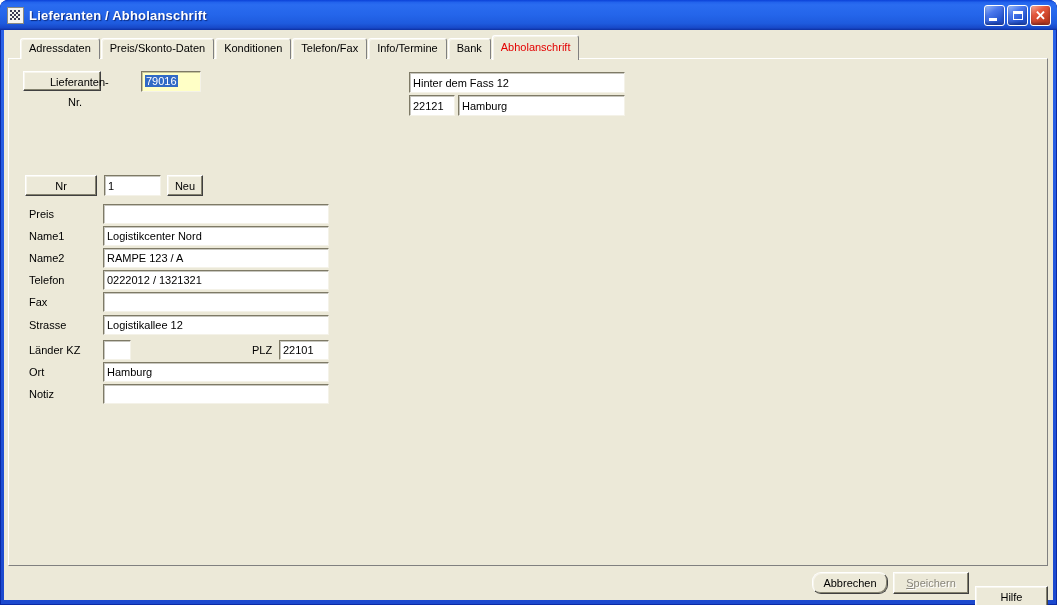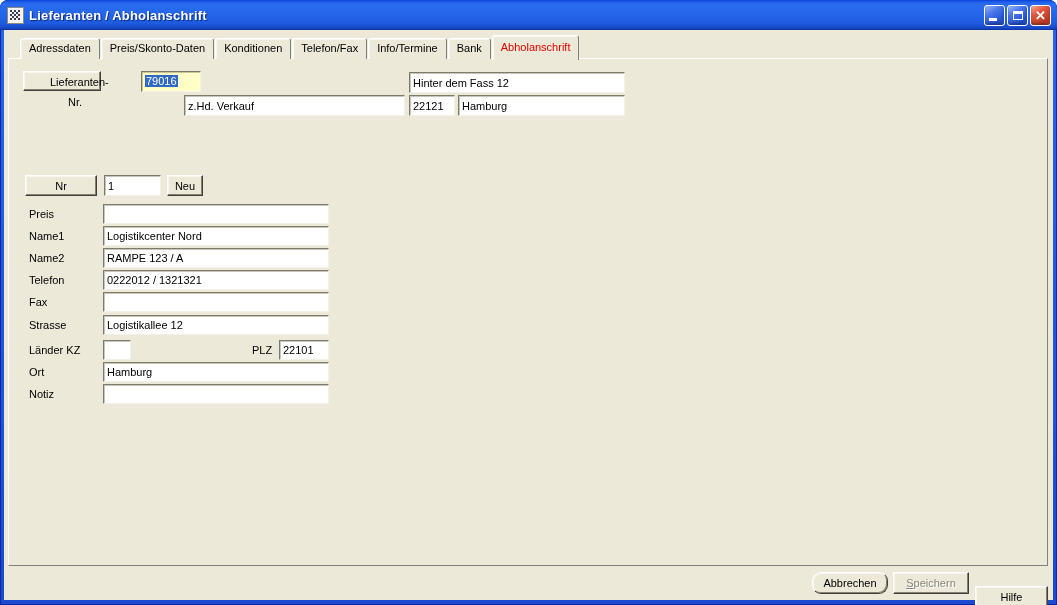--- a/index.html
+++ b/index.html
@@ -145,21 +145,20 @@
 
     <div class="panel">
 
       <button class="cbtn" style="left:14px; top:12px; width:78px; height:20px;padding-left:26px;">
         <span style="line-height:20px;">Lieferanten-Nr.</span>
       </button>
       <div class="fieldbox yellow" style="left:96px; top:12px; width:60px; height:21px;margin-left:36px;">
         <span class="sel-text">79016</span>
       </div>
       <input class="field" style="left: 400px; top: 13px; width: 216px;" value="Hinter dem Fass 12">
-      <input class="field" style="left: 175px; top: 36px; width: 221px;" value="z.Hd. Verkauf">
       <input class="field" style="left: 400px; top: 36px; width: 46px;" value="22121">
       <input class="field" style="left: 449px; top: 36px; width: 167px;" value="Hamburg">
 
       <button class="cbtn" style="left:16px; top:116px; width:72px; height:21px;">
         <span>Nr</span>
       </button>
       <input class="field" style="left: 95px; top: 116px; width: 57px;" value="1">
       <button class="cbtn" style="left:158px; top:116px; width:36px; height:21px;">
         <span>Neu</span>
       </button>

